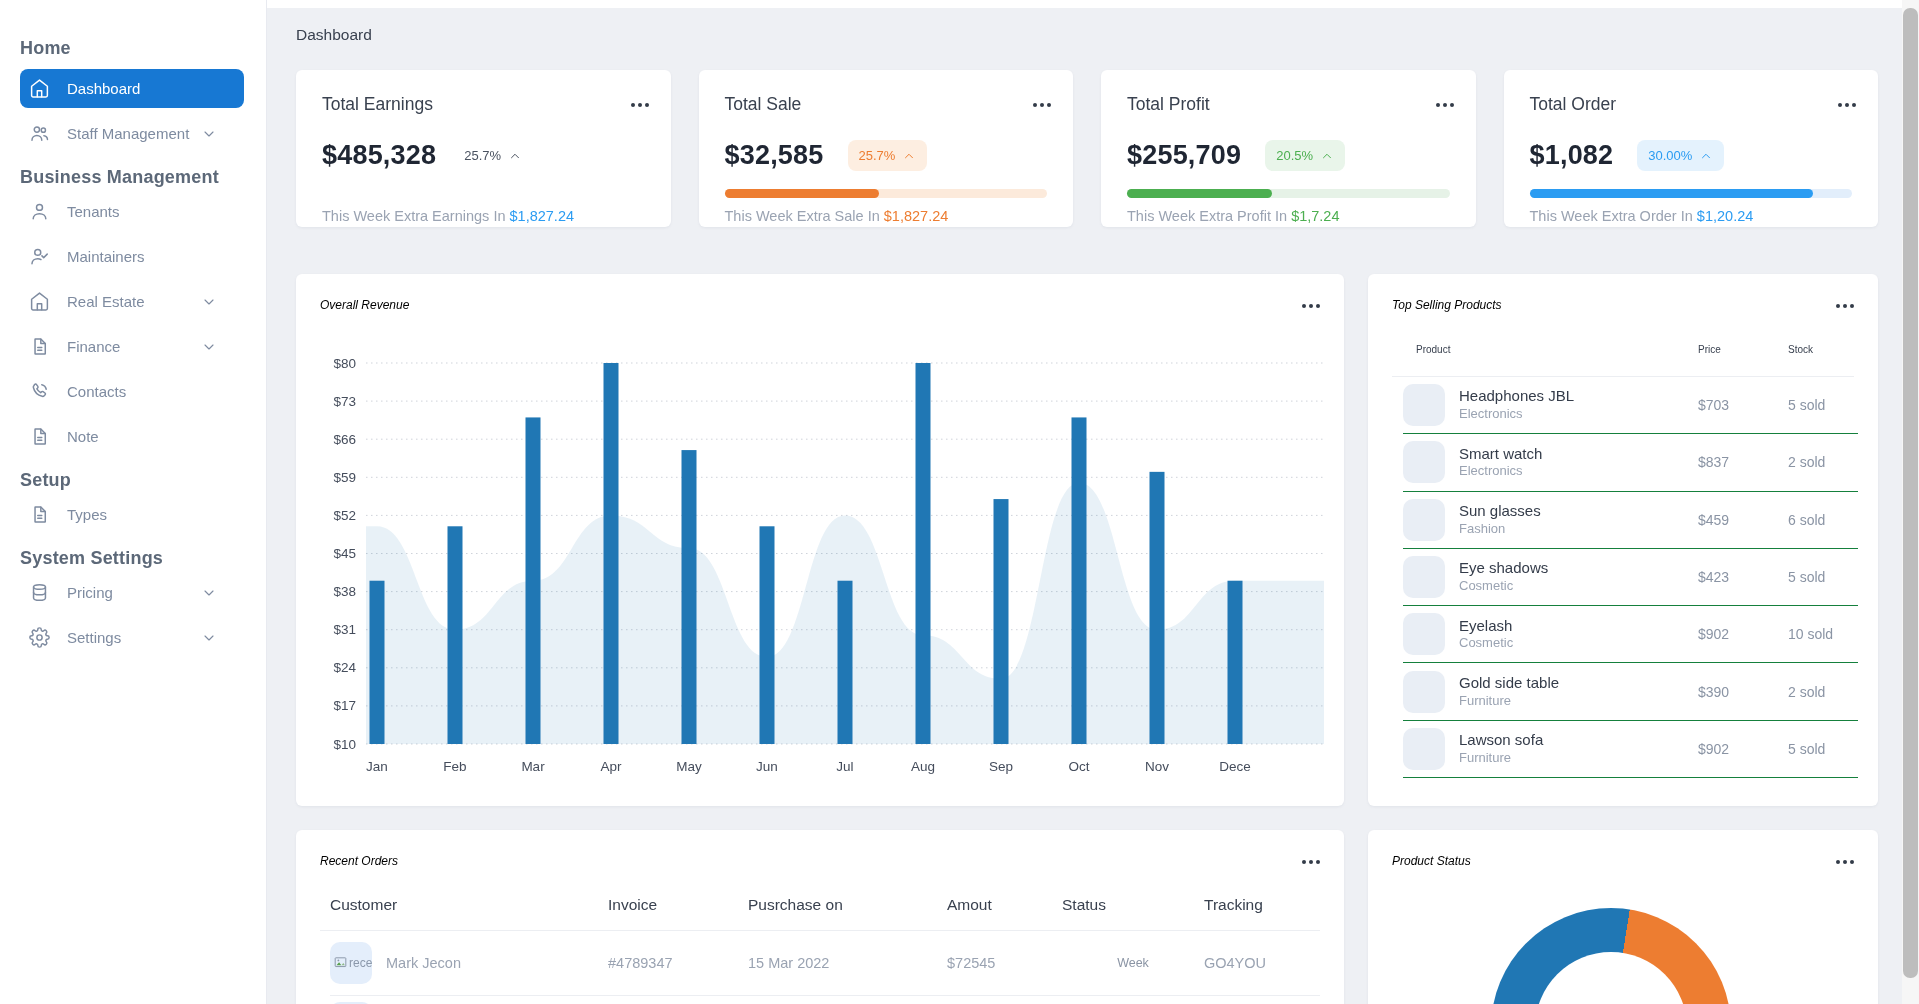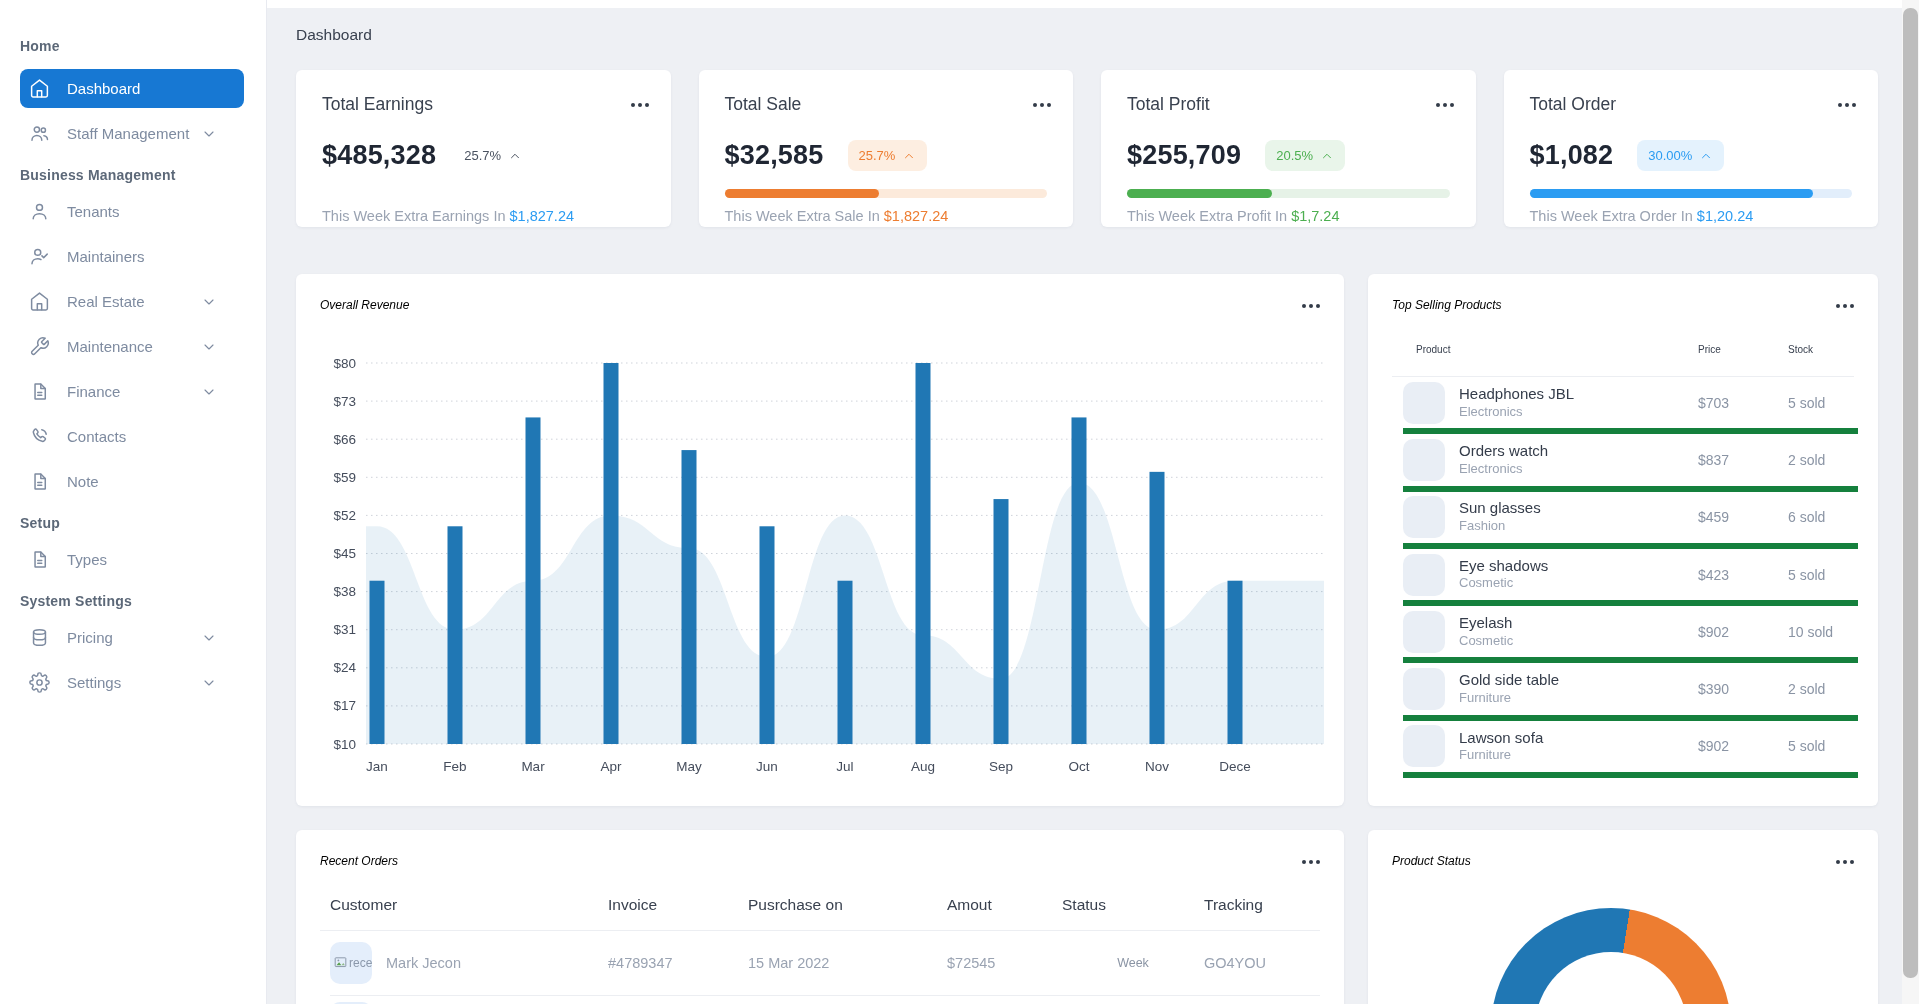--- a/index.html
+++ b/index.html
@@ -3,21 +3,21 @@
 <meta charset="utf-8">
 <style>
   * { margin:0; padding:0; box-sizing:border-box; }
   html,body { width:1919px; height:1004px; overflow:hidden; background:#ffffff;
     font-family:"Liberation Sans", sans-serif; }
   body { position:relative; }
 
   
   .sidebar { position:absolute; left:0; top:0; width:267px; height:1004px;
     background:#ffffff; border-right:1px solid #e8eaf0; padding-top:38px; }
-  .sb-section { margin:14px 16px 9px 20px; font-size:14px; font-weight:bold;
+  .sb-section { margin:14px 16px 9px 20px; font-size:18px; font-weight:bold;
     color:#5c6878; letter-spacing:.2px; height:16px; }
   .sb-section:first-child { margin-top:0; margin-bottom:15px; }
   .sb-item { height:39px; margin:0 22px 6px 20px; border-radius:8px;
     display:flex; align-items:center; padding:0 10px 0 9px; color:#7e8ba0;
     font-size:15px; cursor:pointer; }
   .sb-item .icn { width:21px; height:21px; margin-right:17px; flex:0 0 auto; }
   .sb-item .icn svg { width:21px; height:21px; display:block; }
   .sb-item.active { background:#1778d3; color:#ffffff; }
   .sb-item .chev { margin-left:auto; width:16px; height:16px; }
   .sb-item .chev svg { width:16px; height:16px; display:block; }
@@ -60,21 +60,21 @@
   #orders-panel { left:29px; top:830px; width:1048px; height:240px; }
   #status-panel { left:1101px; top:830px; width:510px; height:240px; overflow:hidden; }
 
   
   .pt-head { position:absolute; top:70px; left:35px; right:20px; display:grid;
     grid-template-columns:56px 239px 90px 70px; font-size:10px; font-weight:400; color:#39414f; }
   .pt-head .c-product { grid-column:1 / 3; padding-left:13px; }
   .pt-divider { position:absolute; left:24px; right:24px; height:1px; background:#eceef2; }
   .pt-rows { position:absolute; top:103px; left:35px; right:20px; }
   .pt-row { display:grid; grid-template-columns:56px 239px 90px 70px;
-    align-items:center; height:57.3px; border-bottom:6px solid #15803d; }
+    align-items:center; height:57.3px; border-bottom:1px solid #15803d; }
   .thumb { width:42px; height:42px; border-radius:10px; background:#e9eef5; }
   .p-name { font-size:15px; color:#343c4a; line-height:1.25; }
   .p-cat { font-size:13px; color:#9aa3b2; line-height:1.3; }
   .p-price,.p-stock { font-size:14px; color:#8a94a4; }
 
   
   .ord-head { position:absolute; top:66px; left:34px; right:24px; display:grid;
     grid-template-columns:278px 140px 199px 115px 142px 1fr;
     font-size:15.5px; font-weight:500; color:#39414f; }
   .ord-head .h-status { }
@@ -152,33 +152,20 @@
         <span class="sb-label">Maintainers</span>
       </div>
       <div class="sb-item">
       <span class="icn ">
           <svg viewBox="0 0 24 24" fill="none" stroke="currentColor" stroke-width="1.7" stroke-linecap="round" stroke-linejoin="round">
             <path d="M3 9.4l9-7 9 7V20a1.6 1.6 0 0 1-1.6 1.6H4.6A1.6 1.6 0 0 1 3 20z"></path>
             <path d="M9.5 21.5v-7h5v7"></path>
           </svg>
         </span>
         <span class="sb-label">Real Estate</span>
-      <span class="icn chev">
-          <svg viewBox="0 0 24 24" fill="none" stroke="currentColor" stroke-width="1.7" stroke-linecap="round" stroke-linejoin="round">
-            <polyline points="6 9 12 15 18 9"></polyline>
-          </svg>
-        </span>
-      </div>
-      <div class="sb-item">
-      <span class="icn ">
-          <svg viewBox="0 0 24 24" fill="none" stroke="currentColor" stroke-width="1.7" stroke-linecap="round" stroke-linejoin="round">
-            <path d="M14.7 6.3a1 1 0 0 0 0 1.4l1.6 1.6a1 1 0 0 0 1.4 0l3.77-3.77a6 6 0 0 1-7.94 7.94l-6.91 6.91a2.12 2.12 0 0 1-3-3l6.91-6.91a6 6 0 0 1 7.94-7.94l-3.76 3.76z"></path>
-          </svg>
-        </span>
-        <span class="sb-label">Maintenance</span>
       <span class="icn chev">
           <svg viewBox="0 0 24 24" fill="none" stroke="currentColor" stroke-width="1.7" stroke-linecap="round" stroke-linejoin="round">
             <polyline points="6 9 12 15 18 9"></polyline>
           </svg>
         </span>
       </div>
       <div class="sb-item">
       <span class="icn ">
           <svg viewBox="0 0 24 24" fill="none" stroke="currentColor" stroke-width="1.7" stroke-linecap="round" stroke-linejoin="round">
             <path d="M7.2 3.4h6.3l5.1 5.1v11.7a.3.3 0 0 1-.3.3H7.2a.3.3 0 0 1-.3-.3V3.7a.3.3 0 0 1 .3-.3z"></path>
@@ -426,21 +413,21 @@
      <span>
             <div class="p-name">Headphones JBL</div>
            <div class="p-cat">Electronics</div>
           </span>
      <span class="p-price">$703</span>
      <span class="p-stock">5 sold</span>
    </div>
         <div class="pt-row">
      <span class="thumb"></span>
      <span>
-            <div class="p-name">Orders watch</div>
+            <div class="p-name">Smart watch</div>
            <div class="p-cat">Electronics</div>
           </span>
      <span class="p-price">$837</span>
      <span class="p-stock">2 sold</span>
    </div>
         <div class="pt-row">
      <span class="thumb"></span>
      <span>
             <div class="p-name">Sun glasses</div>
            <div class="p-cat">Fashion</div>

